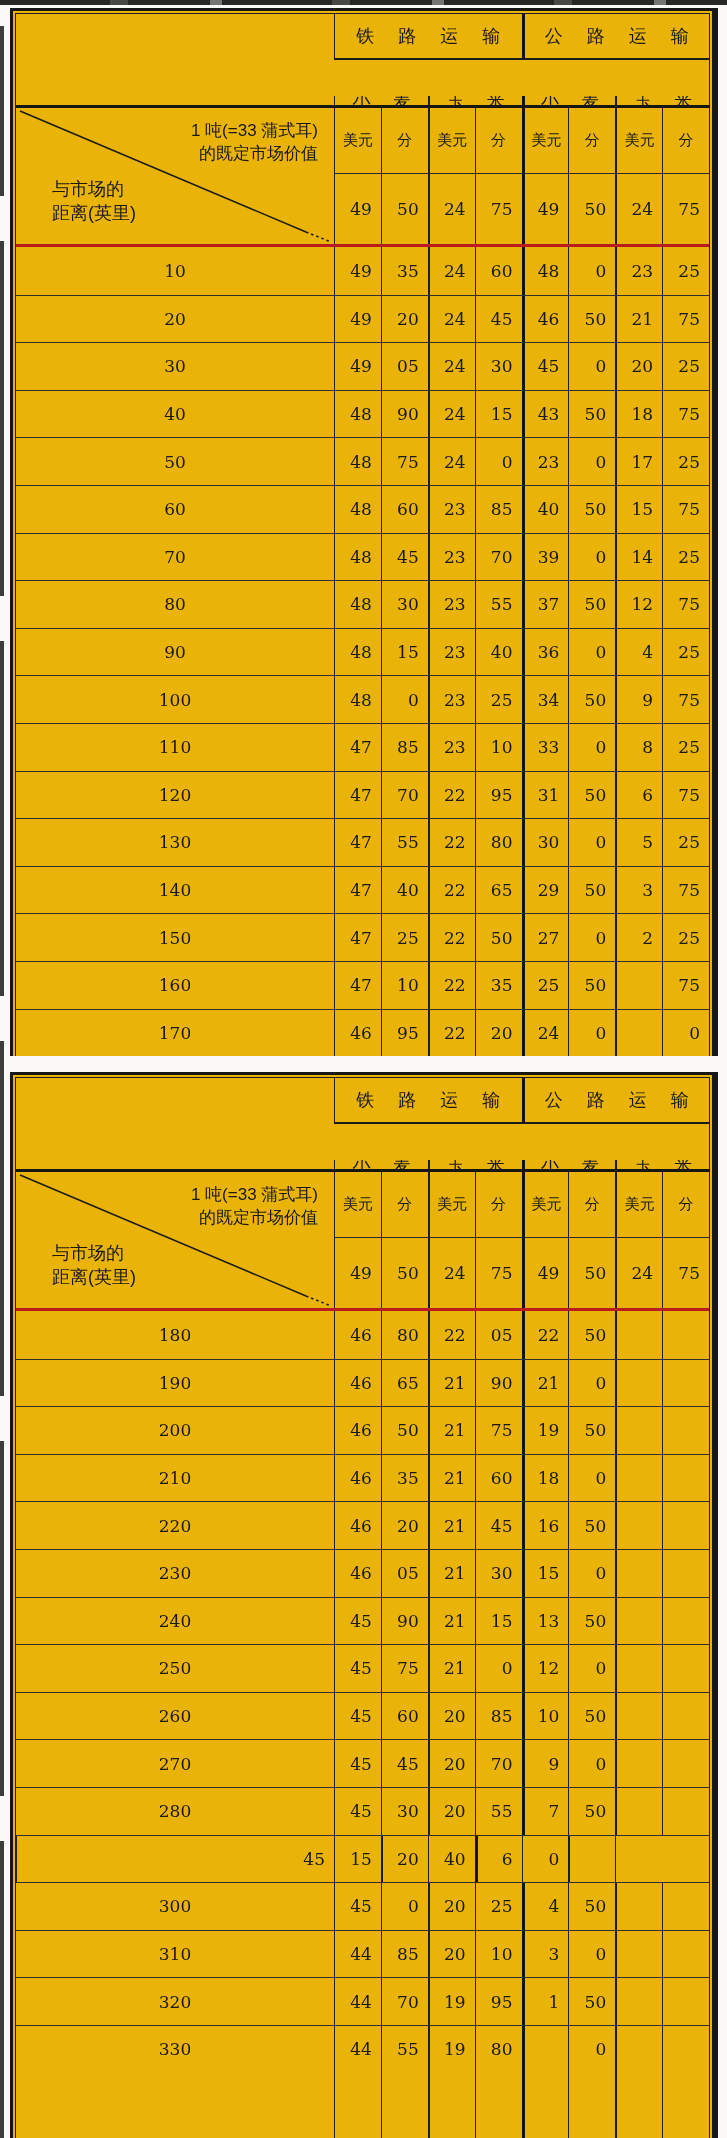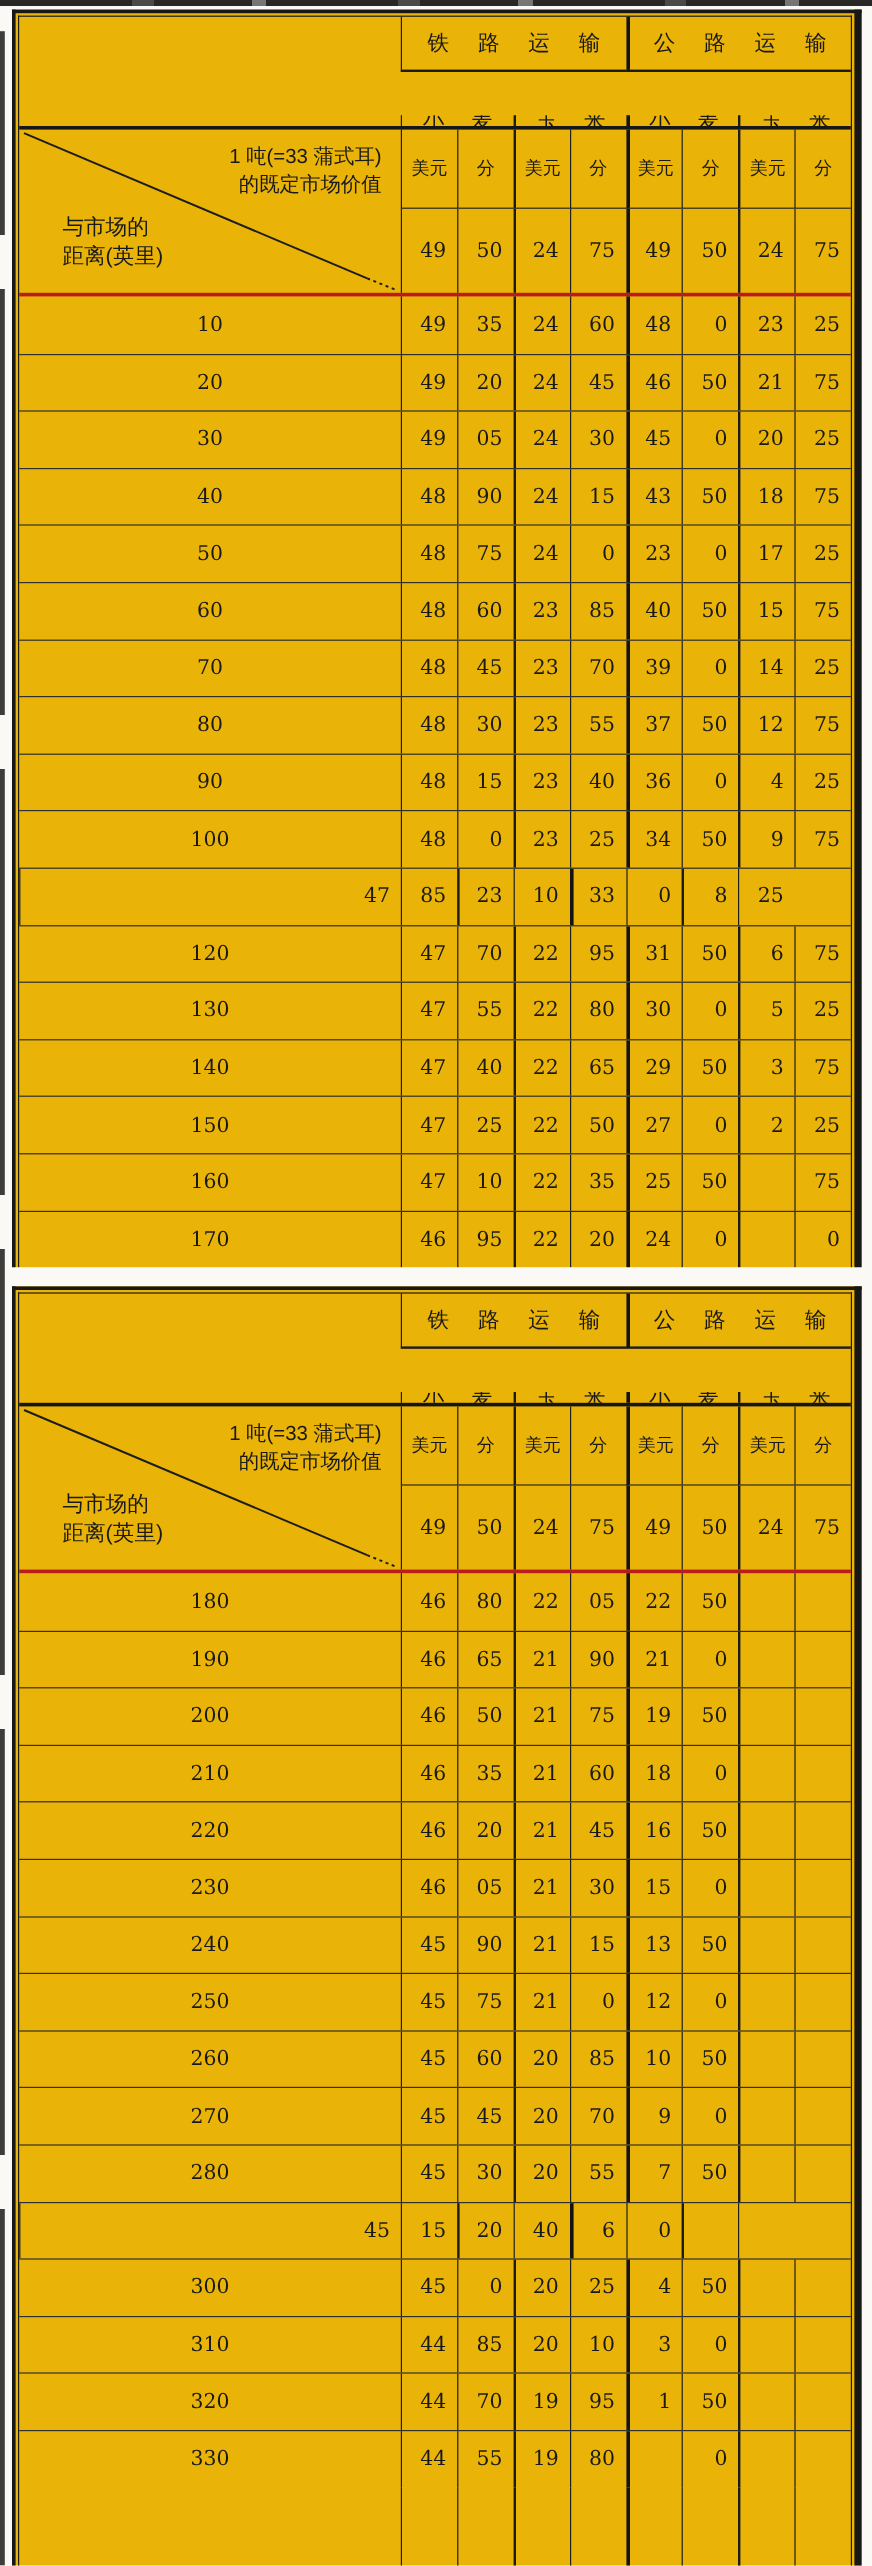--- a/index.html
+++ b/index.html
@@ -259,20 +259,21 @@
           <div class="val bl1">48</div>
           <div class="val bl1">0</div>
           <div class="val bl2">23</div>
           <div class="val bl1">25</div>
           <div class="val bl3">34</div>
           <div class="val bl1">50</div>
           <div class="val bl2">9</div>
           <div class="val bl1">75</div>
         </div>
         <div class="grid drow">
+          <div class="dist">110</div>
           <div class="val bl1">47</div>
           <div class="val bl1">85</div>
           <div class="val bl2">23</div>
           <div class="val bl1">10</div>
           <div class="val bl3">33</div>
           <div class="val bl1">0</div>
           <div class="val bl2">8</div>
           <div class="val bl1">25</div>
         </div>
         <div class="grid drow">

